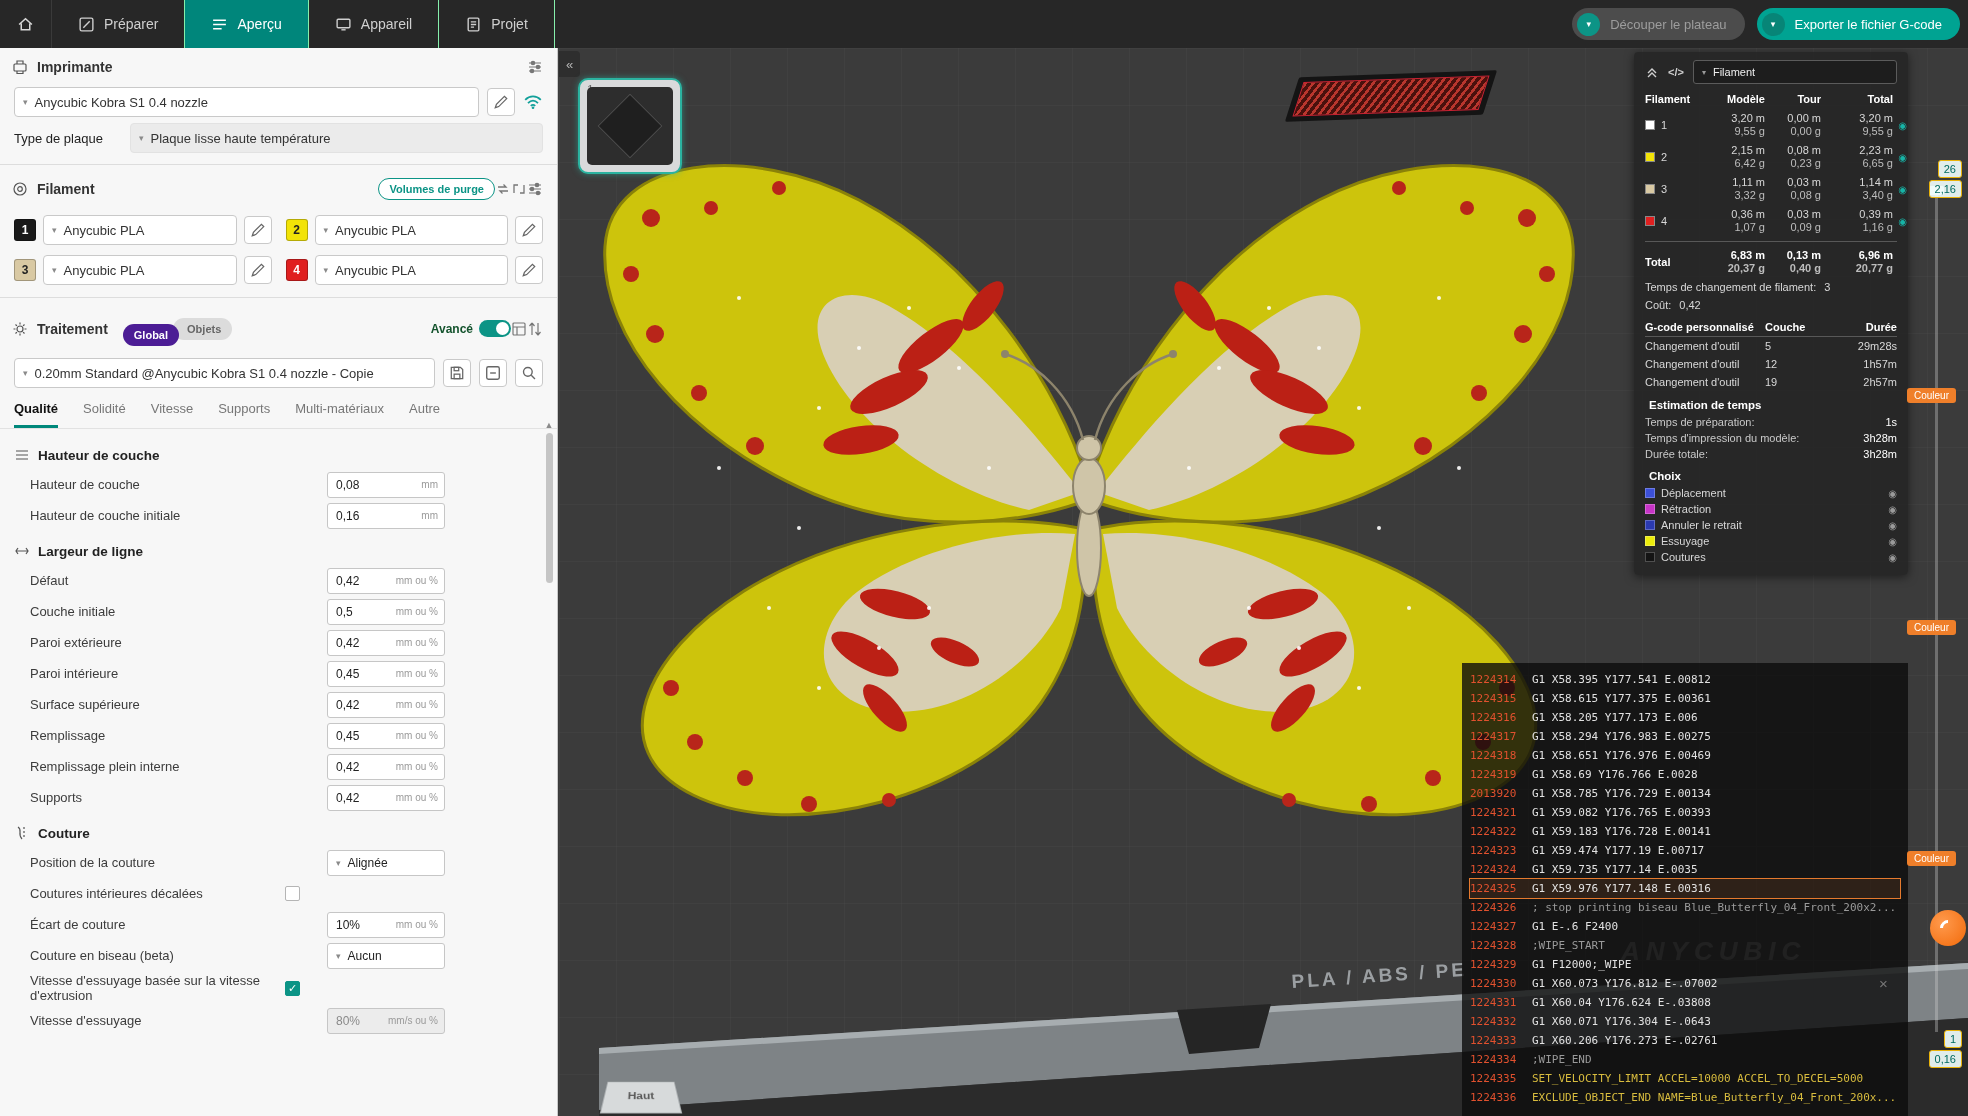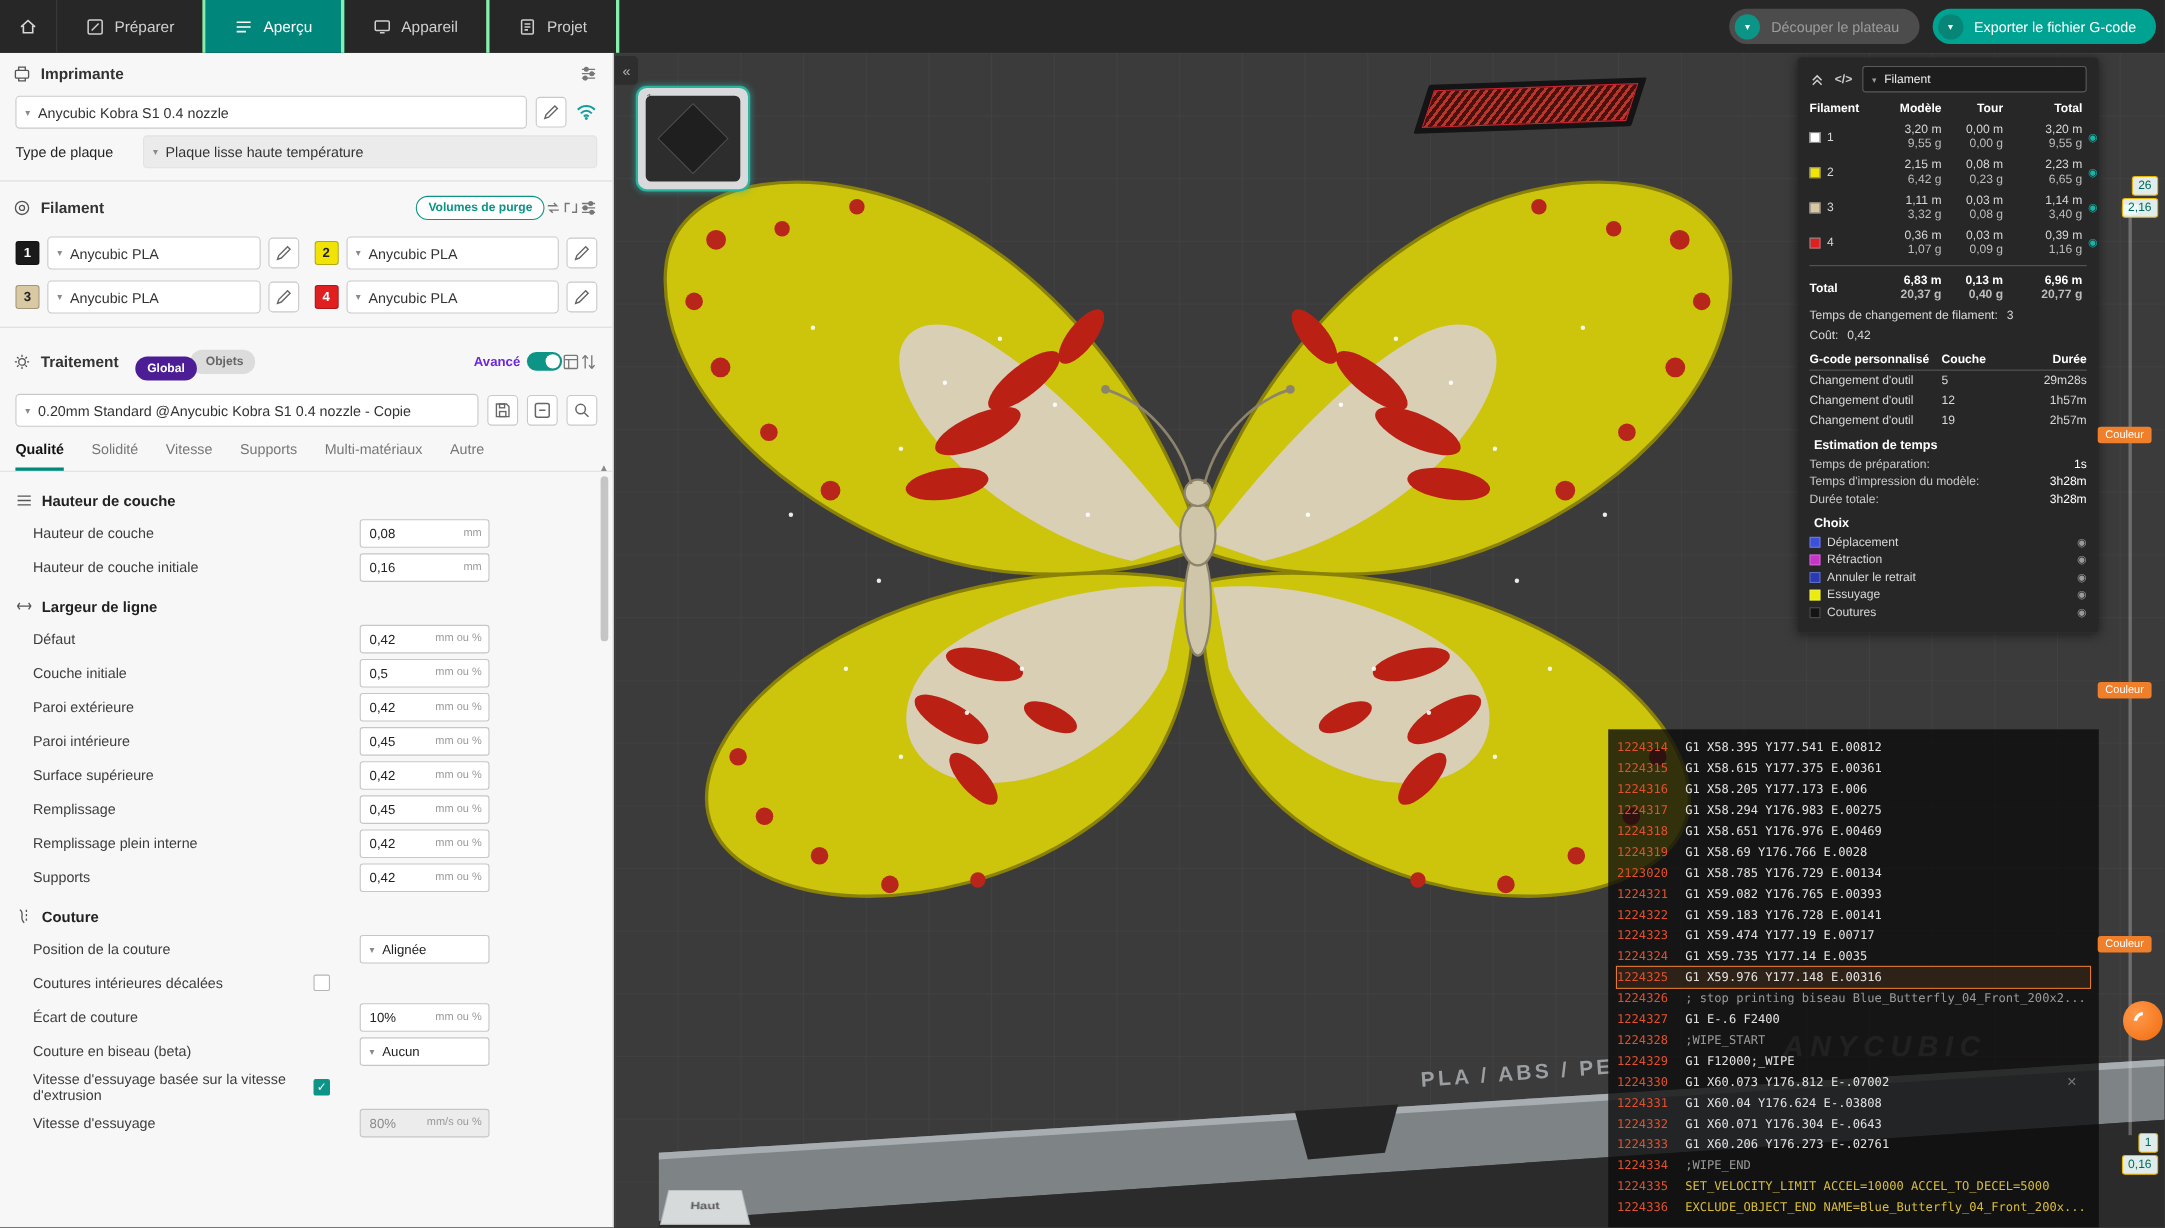--- a/index.html
+++ b/index.html
@@ -6,21 +6,21 @@
   html,body { width:1968px; height:1116px; overflow:hidden; background:#3b3b3b;
               font-family:"Liberation Sans", sans-serif; }
   body { position:relative; }
 
   
   #topbar { position:absolute; top:0; left:0; right:0; height:48px; background:#272727;
             display:flex; align-items:stretch; z-index:20; }
   .tb-home { width:52px; display:flex; align-items:center; justify-content:center;
              border-right:1px solid #3a3a3a; cursor:pointer; }
   .tb-tab { display:flex; align-items:center; gap:9px; padding:0 26px; color:#cfcfcf;
-            font-size:14px; border-right:3px solid #86efac; cursor:pointer; }
+            font-size:14px; border-right:1px solid #86efac; cursor:pointer; }
   .tb-tab.active { background:#00867b; color:#fff; }
   .tb-spacer { flex:1; }
   .tb-btn { height:32px; border-radius:16px; display:flex; align-items:center;
             margin:8px 8px 8px 4px; padding:0 18px 0 5px; font-size:13px; cursor:pointer; white-space:nowrap; }
   .tb-btn .drop { width:23px; height:23px; border-radius:50%; display:flex; align-items:center;
                   justify-content:center; margin-right:10px; font-size:9px; color:#fff; }
   .tb-btn.slice { background:#4c4c4c; color:#9d9d9d; }
   .tb-btn.slice .drop { background:#0c9486; }
   .tb-btn.export { background:#00a392; color:#fff; }
   .tb-btn.export .drop { background:#078577; }
@@ -51,21 +51,21 @@
   .fslot { display:flex; align-items:center; gap:7px; }
   .fbadge { width:22px; height:22px; border-radius:3px; font-size:12px; font-weight:bold;
             display:flex; align-items:center; justify-content:center; flex:none; cursor:pointer;
             border:1px solid rgba(0,0,0,.25); }
 
   .seg { display:flex; align-items:center; }
   .pillseg { height:22px; padding:0 11px; font-size:11px; display:flex; align-items:center;
              border-radius:11px; cursor:pointer; }
   .pillseg.on { background:#4c1d95; color:#fff;margin-top:13px; }
   .pillseg.off { background:#dcdcdc; color:#666; margin-left:-6px; z-index:-1; padding-left:14px; }
-  .adv-lbl { font-size:12px; color:#6d28d9; margin-left:14px; }
+  .adv-lbl { font-size:12px; color:#14532d; margin-left:14px; }
   .toggle { width:32px; height:17px; border-radius:9px; background:#0c9486; position:relative;
             cursor:pointer; margin-left:6px; }
   .toggle::after { content:""; position:absolute; right:2px; top:2px; width:13px; height:13px;
                    border-radius:50%; background:#fff; }
 
   .ptabs { display:flex; gap:25px; padding:10px 0 0 14px; border-bottom:1px solid #e2e2e2; }
   .ptab { font-size:13px; color:#777; padding-bottom:9px; cursor:pointer; }
   .ptab.active { color:#111; font-weight:bold; border-bottom:3px solid #00887b; }
 
   #param-scroll { position:relative; padding:6px 0 0 0; }
@@ -904,21 +904,21 @@
         <span class="gnum">1224318</span>
         <span class="gtxt">G1 X58.651 Y176.976 E.00469</span>
       </div>
 
       <div class="gline move">
         <span class="gnum">1224319</span>
         <span class="gtxt">G1 X58.69 Y176.766 E.0028</span>
       </div>
 
       <div class="gline move">
-        <span class="gnum">2123020</span>
+        <span class="gnum">2013920</span>
         <span class="gtxt">G1 X58.785 Y176.729 E.00134</span>
       </div>
 
       <div class="gline move">
         <span class="gnum">1224321</span>
         <span class="gtxt">G1 X59.082 Y176.765 E.00393</span>
       </div>
 
       <div class="gline move">
         <span class="gnum">1224322</span>

